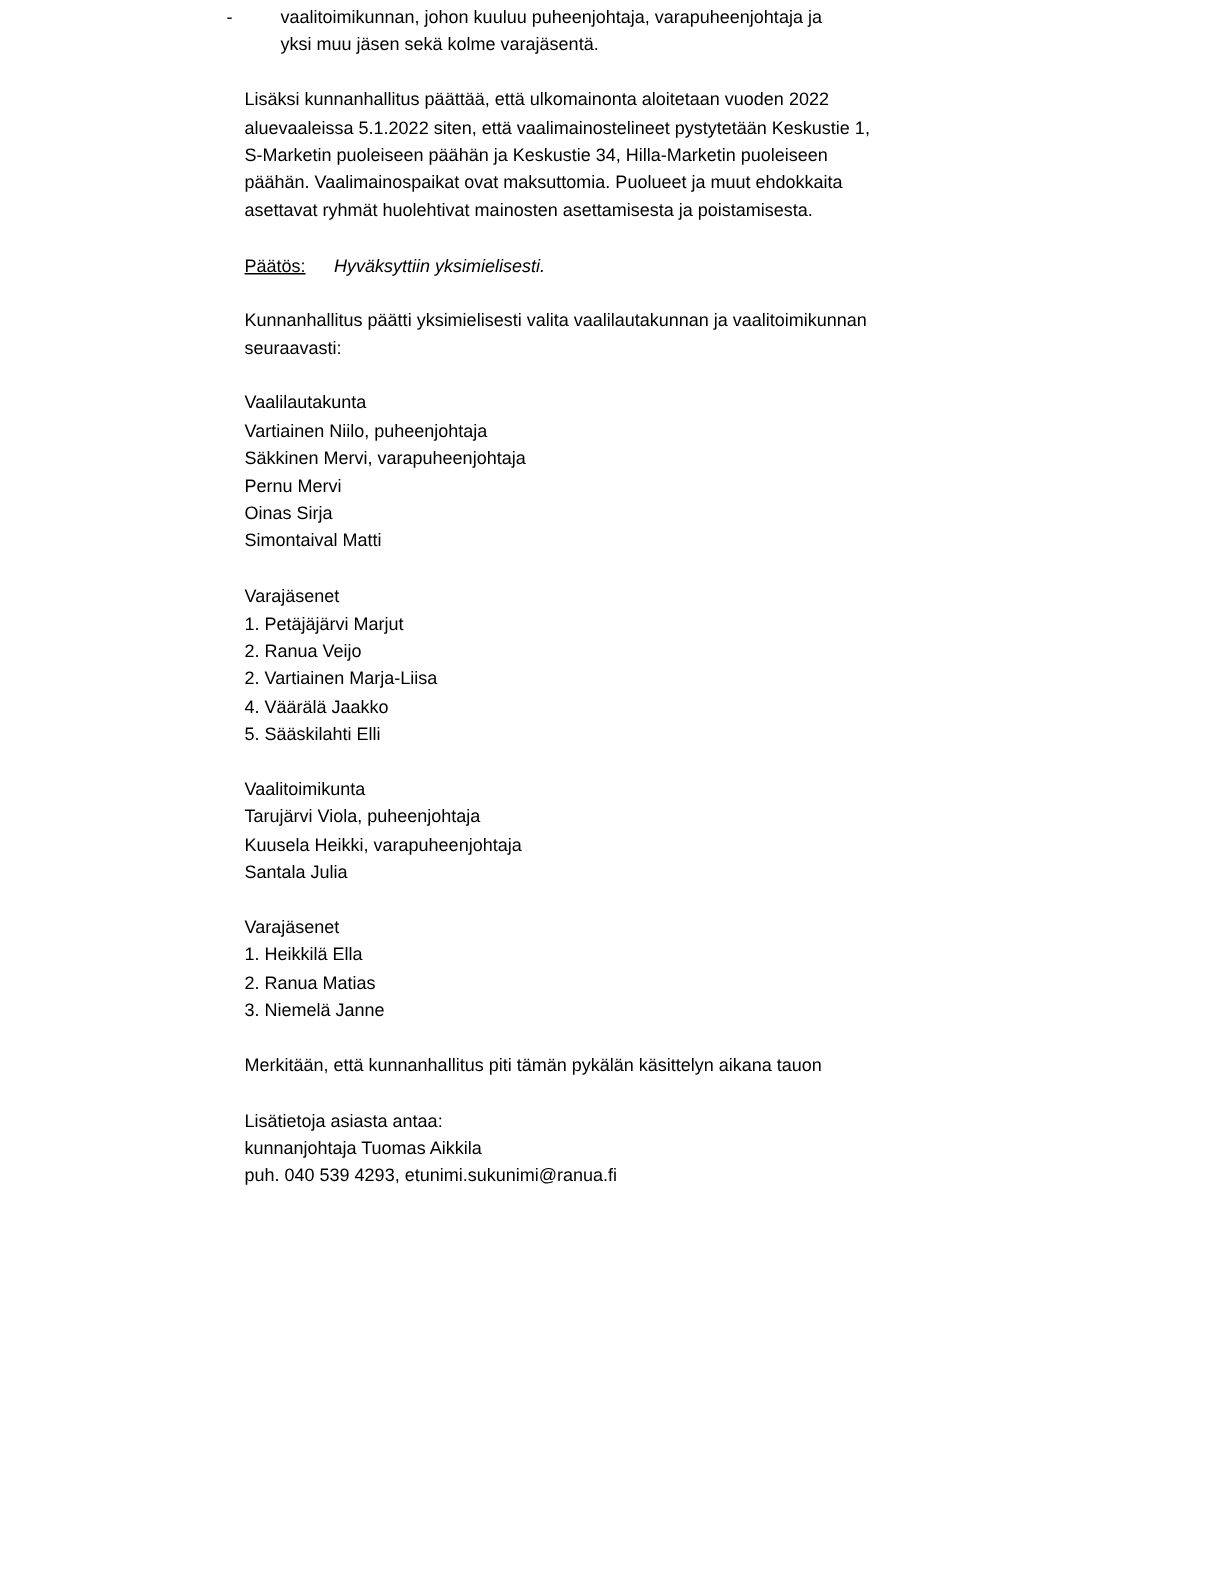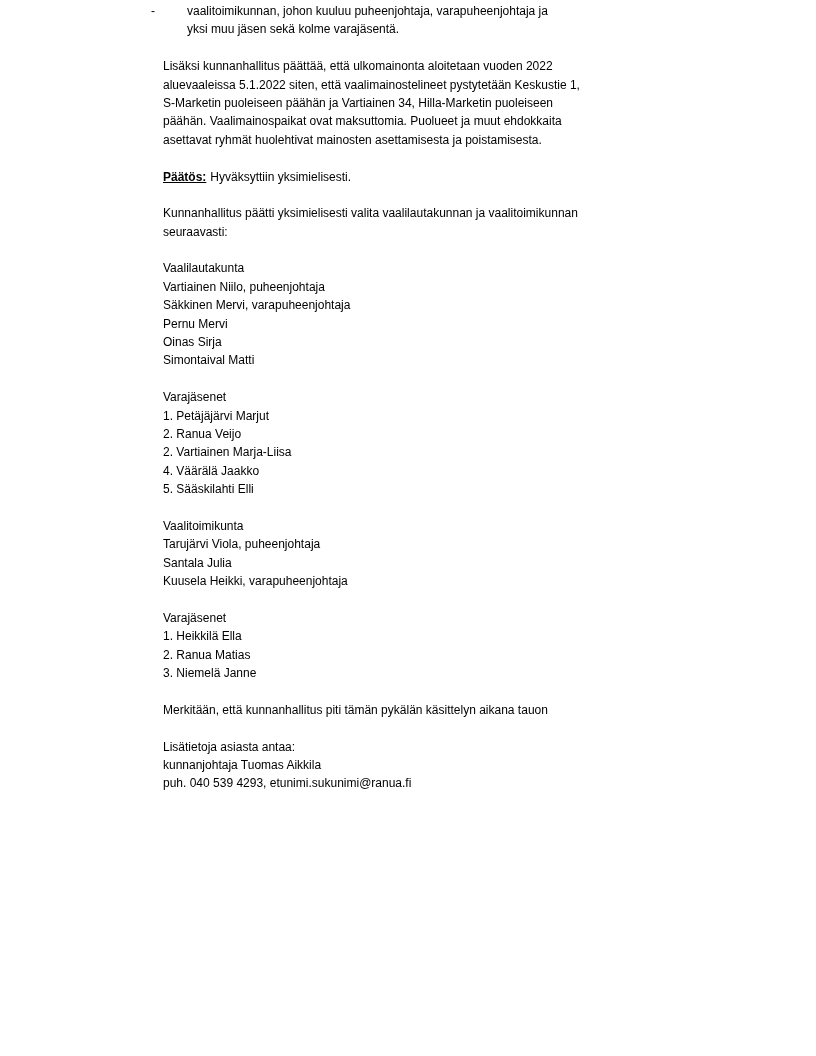--- a/index.html
+++ b/index.html
@@ -32,41 +32,42 @@
     margin-left: -12px;
   }
   .bullet-marker {
     display: inline-block;
     width: 36px;
   }
   .bullet-cont {
     padding-left: 24px;
   }
   .decision-label {
-    font-weight: bold;
+    font-weight: normal;
     text-decoration: underline;
   }
   .decision-text {
-    margin-left: 4px;
+    margin-left: 19px;
+    font-style: italic;
   }
 </style>
 </head>
 <body>
 
 <div class="page">
   <div class="content">
 
     <div class="line bullet-line1"><span class="bullet-marker">-</span><span>vaalitoimikunnan, johon kuuluu puheenjohtaja, varapuheenjohtaja ja</span></div>
     <div class="line bullet-cont">yksi muu jäsen sekä kolme varajäsentä.</div>
 
     <div class="line blank"></div>
 
     <div class="line">Lisäksi kunnanhallitus päättää, että ulkomainonta aloitetaan vuoden 2022</div>
     <div class="line">aluevaaleissa 5.1.2022 siten, että vaalimainostelineet pystytetään Keskustie 1,</div>
-    <div class="line">S-Marketin puoleiseen päähän ja Vartiainen 34, Hilla-Marketin puoleiseen</div>
+    <div class="line">S-Marketin puoleiseen päähän ja Keskustie 34, Hilla-Marketin puoleiseen</div>
     <div class="line">päähän. Vaalimainospaikat ovat maksuttomia. Puolueet ja muut ehdokkaita</div>
     <div class="line">asettavat ryhmät huolehtivat mainosten asettamisesta ja poistamisesta.</div>
 
     <div class="line blank"></div>
 
     <div class="line"><span class="decision-label">Päätös:</span><span class="decision-text">Hyväksyttiin yksimielisesti.</span></div>
 
     <div class="line blank"></div>
 
     <div class="line">Kunnanhallitus päätti yksimielisesti valita vaalilautakunnan ja vaalitoimikunnan</div>
@@ -87,22 +88,22 @@
     <div class="line">1. Petäjäjärvi Marjut</div>
     <div class="line">2. Ranua Veijo</div>
     <div class="line">2. Vartiainen Marja-Liisa</div>
     <div class="line">4. Väärälä Jaakko</div>
     <div class="line">5. Sääskilahti Elli</div>
 
     <div class="line blank"></div>
 
     <div class="line">Vaalitoimikunta</div>
     <div class="line">Tarujärvi Viola, puheenjohtaja</div>
+    <div class="line">Kuusela Heikki, varapuheenjohtaja</div>
     <div class="line">Santala Julia</div>
-    <div class="line">Kuusela Heikki, varapuheenjohtaja</div>
 
     <div class="line blank"></div>
 
     <div class="line">Varajäsenet</div>
     <div class="line">1. Heikkilä Ella</div>
     <div class="line">2. Ranua Matias</div>
     <div class="line">3. Niemelä Janne</div>
 
     <div class="line blank"></div>
 

